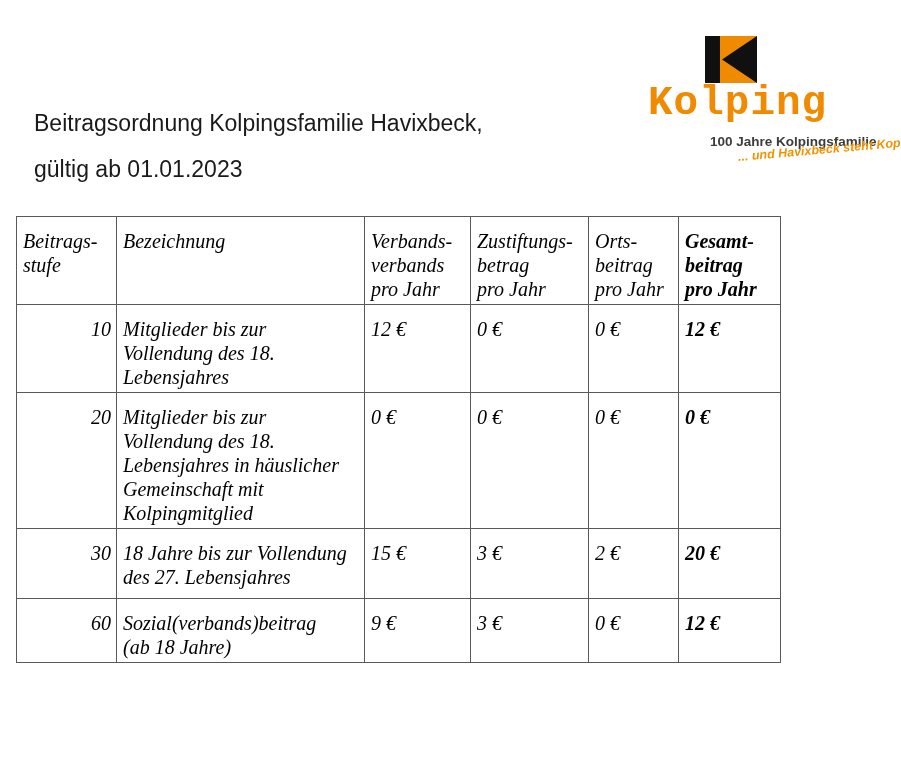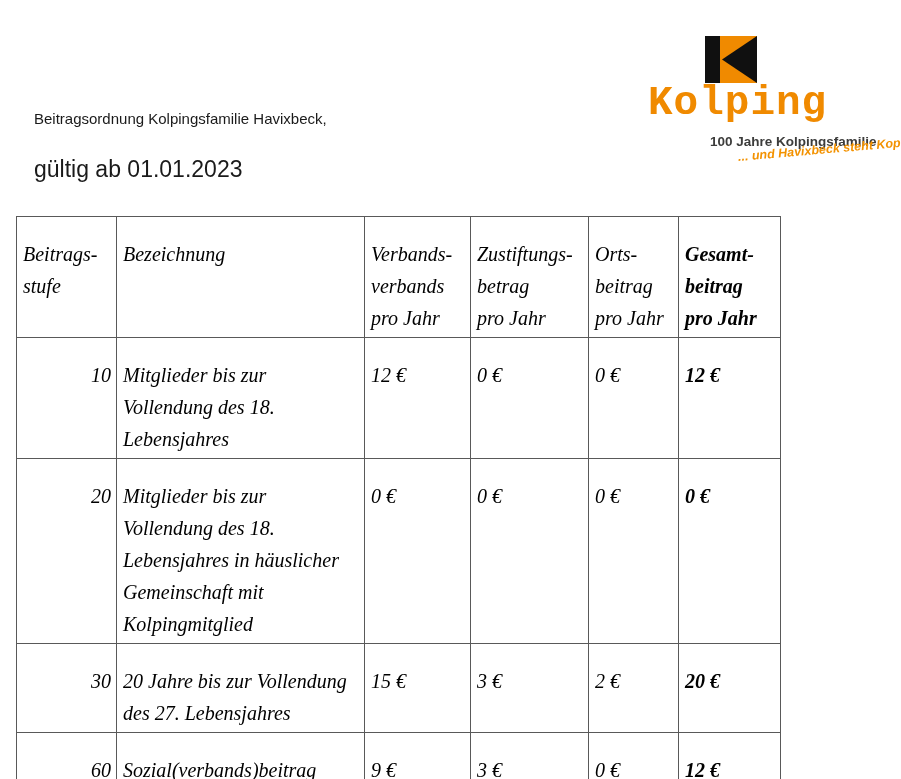--- a/index.html
+++ b/index.html
@@ -35,43 +35,43 @@
   .logo-tagline{
     position:absolute;left:118px;top:150px;width:170px;
     font-size:12.5px;font-weight:bold;font-style:italic;color:#F39200;
     transform:rotate(-5deg);transform-origin:left center;
     white-space:nowrap;
   }
 
   
   .doc-title-1{
     position:absolute;left:34px;top:110px;
-    font-size:15px;color:#1a1a1a;font-weight:normal;margin:0;
+    font-size:23px;color:#1a1a1a;font-weight:normal;margin:0;
   }
   .doc-title-2{
     position:absolute;left:34px;top:156px;
     font-size:23px;color:#1a1a1a;font-weight:normal;margin:0;
   }
 
   
   table.fees{
     position:absolute;left:16px;top:216px;
     width:764px;
     border-collapse:collapse;
     table-layout:fixed;
     font-family:"Liberation Serif",serif;
     font-style:italic;
     font-size:20px;
     color:#000000;
   }
   table.fees td, table.fees th{
     border:1.5px solid #595959;
     vertical-align:top;
-    padding:21px 5px 3px 6px;
-    line-height:32px;
+    padding:12px 5px 3px 6px;
+    line-height:24px;
     font-weight:normal;
     text-align:left;
     white-space:pre-line;
     overflow:hidden;
   }
   table.fees thead tr{height:70px;}
   table.fees tbody tr:nth-child(1){height:72px;}
   table.fees tbody tr:nth-child(2){height:123px;}
   table.fees tbody tr:nth-child(3){height:70px;}
   table.fees tbody tr:nth-child(4){height:55px;}
@@ -146,21 +146,21 @@
 Gemeinschaft mit
 Kolpingmitglied</td>
     <td class="c-num">0 €</td>
     <td class="c-num">0 €</td>
     <td class="c-num">0 €</td>
     <td class="c-num c-gesamt">0 €</td>
   </tr>
 
   <tr>
     <td class="c-stufe">30</td>
-    <td class="c-bez">20 Jahre bis zur Vollendung
+    <td class="c-bez">18 Jahre bis zur Vollendung
 des 27. Lebensjahres</td>
     <td class="c-num">15 €</td>
     <td class="c-num">3 €</td>
     <td class="c-num">2 €</td>
     <td class="c-num c-gesamt">20 €</td>
   </tr>
 
 
 
   <tr>

